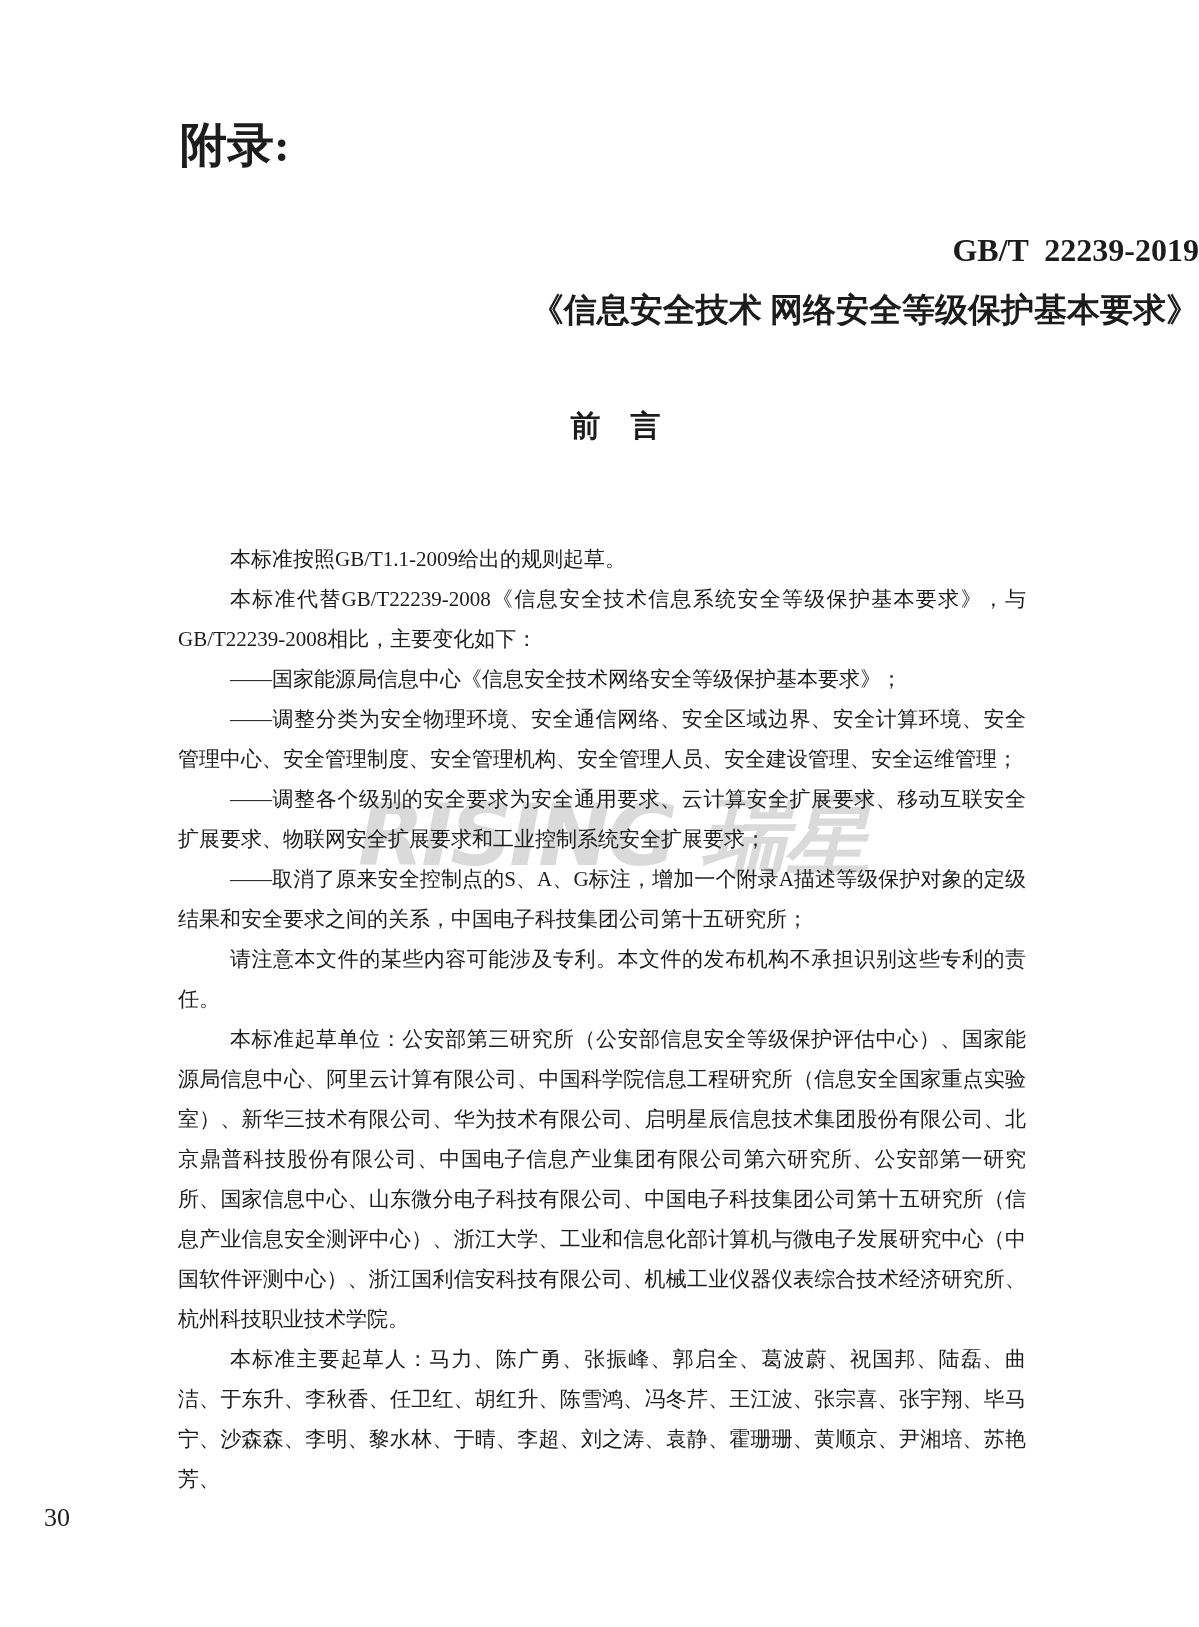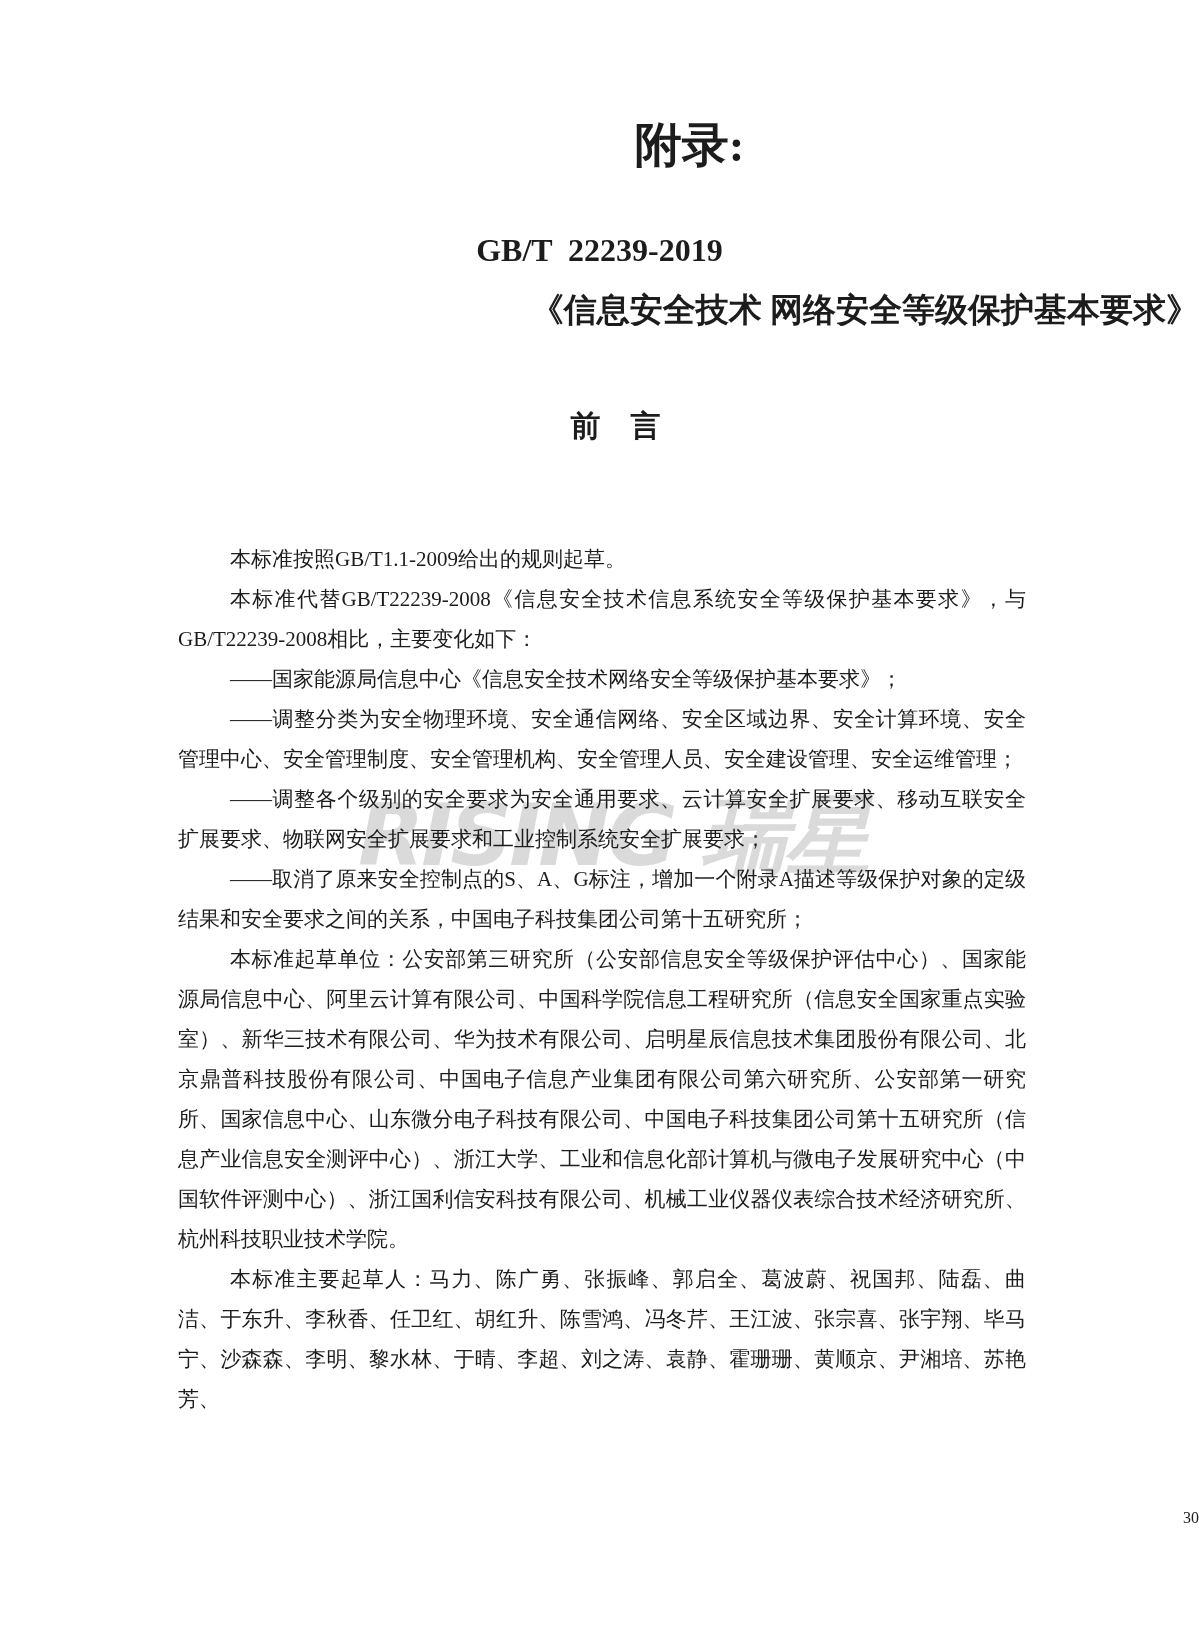--- a/index.html
+++ b/index.html
@@ -35,25 +35,24 @@
   .content {
     position: relative;
     z-index: 1;
   }
   .appendix-label {
     margin: 0;
     padding: 116px 0 0 180px;
     font-size: 47px;
     line-height: 58px;
     font-weight: bold;
-    text-align: center;
   }
   .doc-code {
     margin: 56px 0 0 0;
-    text-align: center;
+    text-align: right;
     font-size: 32px;
     line-height: 40px;
     font-weight: bold;
     white-space: pre;
   }
   .doc-title {
     margin: 18px 0 0 0;
     text-align: right;
     font-size: 33px;
     line-height: 44px;
@@ -76,23 +75,24 @@
   }
   .body-text p {
     margin: 0;
     text-indent: 52px;
   }
   .page-number {
     position: absolute;
     left: 0;
     right: 0;
     top: 1505px;
-    text-align: right;
-    font-size: 16px;
+    text-align: left;
+    font-size: 26px;
     line-height: 26px;
+    padding-left: 44px;
   }
 </style>
 </head>
 <body>
 
 <div class="page">
 
   <div class="watermark">RISING 瑞星</div>
 
   <div class="content">
@@ -105,20 +105,21 @@
 
     <div class="foreword-title">前　言</div>
 
     <div class="body-text">
       <p>本标准按照GB/T1.1-2009给出的规则起草。</p>
       <p>本标准代替GB/T22239-2008《信息安全技术信息系统安全等级保护基本要求》，与GB/T22239-2008相比，主要变化如下：</p>
       <p>——国家能源局信息中心《信息安全技术网络安全等级保护基本要求》；</p>
       <p>——调整分类为安全物理环境、安全通信网络、安全区域边界、安全计算环境、安全管理中心、安全管理制度、安全管理机构、安全管理人员、安全建设管理、安全运维管理；</p>
       <p>——调整各个级别的安全要求为安全通用要求、云计算安全扩展要求、移动互联安全扩展要求、物联网安全扩展要求和工业控制系统安全扩展要求；</p>
       <p>——取消了原来安全控制点的S、A、G标注，增加一个附录A描述等级保护对象的定级结果和安全要求之间的关系，中国电子科技集团公司第十五研究所；</p>
+      <p>请注意本文件的某些内容可能涉及专利。本文件的发布机构不承担识别这些专利的责任。</p>
       <p>本标准起草单位：公安部第三研究所（公安部信息安全等级保护评估中心）、国家能源局信息中心、阿里云计算有限公司、中国科学院信息工程研究所（信息安全国家重点实验室）、新华三技术有限公司、华为技术有限公司、启明星辰信息技术集团股份有限公司、北京鼎普科技股份有限公司、中国电子信息产业集团有限公司第六研究所、公安部第一研究所、国家信息中心、山东微分电子科技有限公司、中国电子科技集团公司第十五研究所（信息产业信息安全测评中心）、浙江大学、工业和信息化部计算机与微电子发展研究中心（中国软件评测中心）、浙江国利信安科技有限公司、机械工业仪器仪表综合技术经济研究所、杭州科技职业技术学院。</p>
       <p>本标准主要起草人：马力、陈广勇、张振峰、郭启全、葛波蔚、祝国邦、陆磊、曲洁、于东升、李秋香、任卫红、胡红升、陈雪鸿、冯冬芹、王江波、张宗喜、张宇翔、毕马宁、沙森森、李明、黎水林、于晴、李超、刘之涛、袁静、霍珊珊、黄顺京、尹湘培、苏艳芳、</p>
     </div>
 
     <div class="page-number">30</div>
 
   </div>
 </div>
 
 </body></html>

